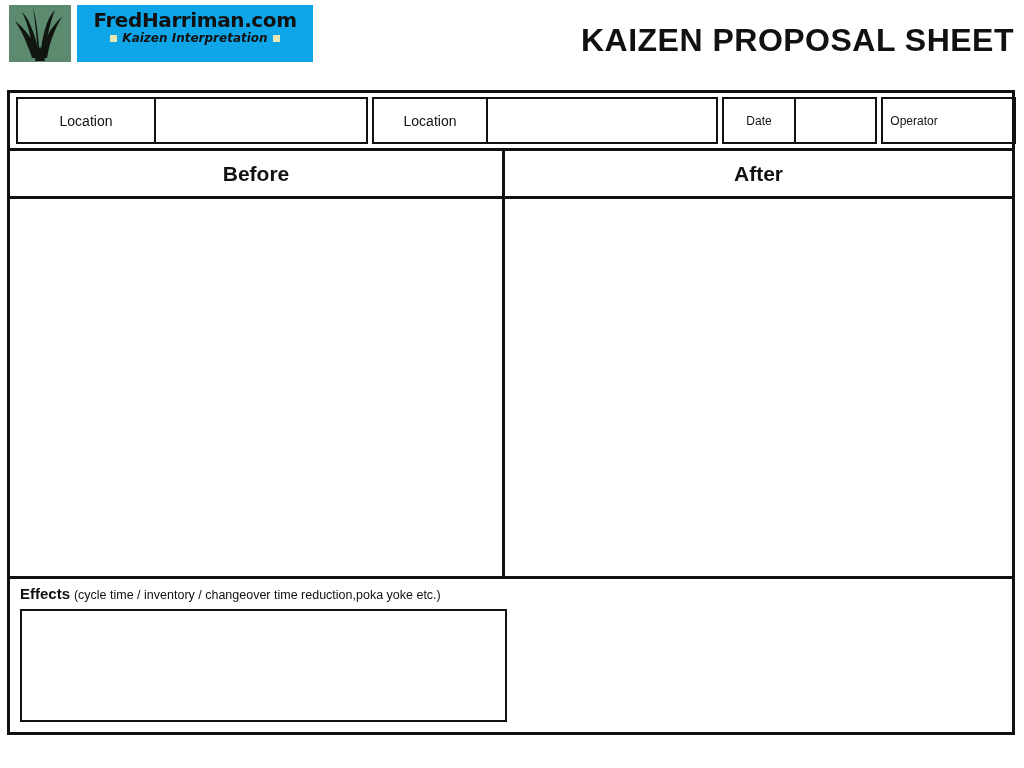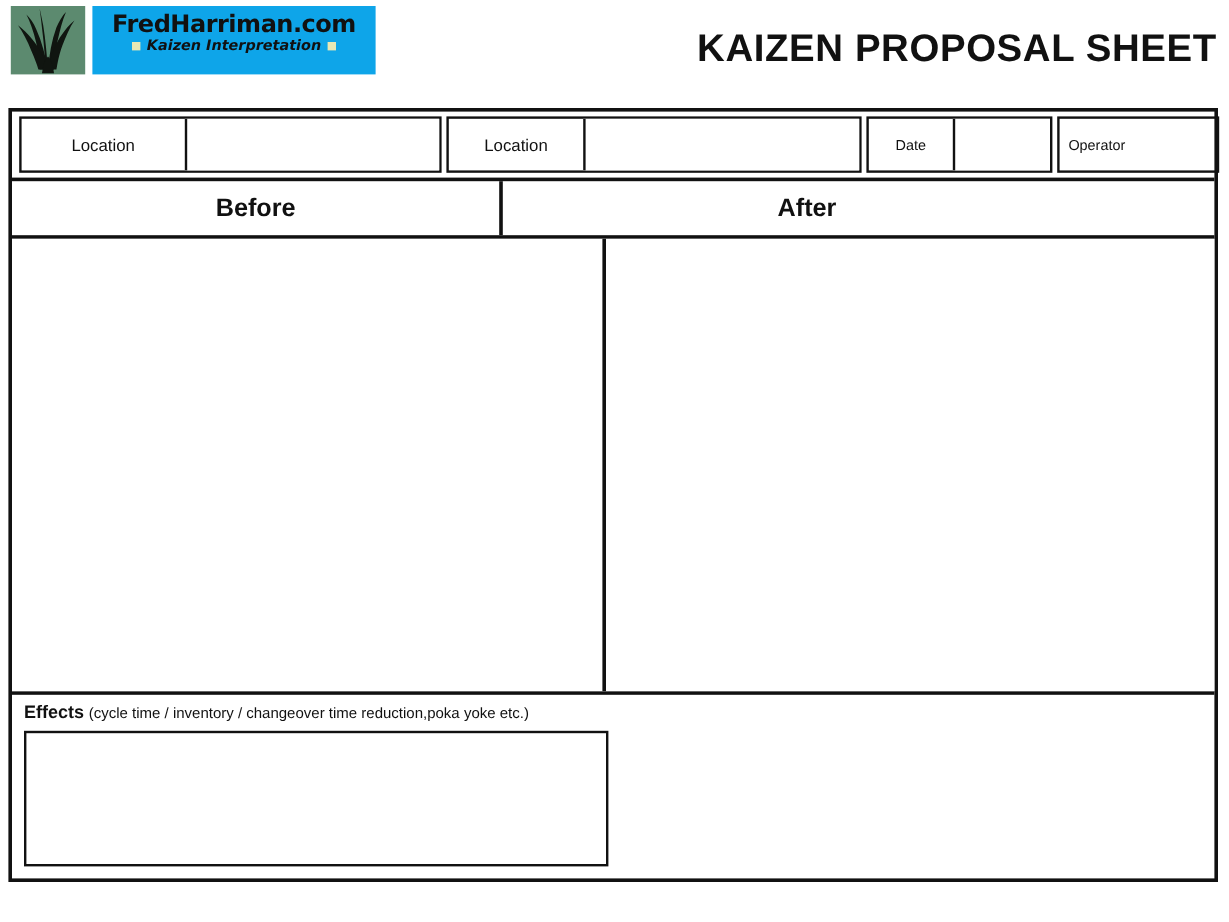--- a/index.html
+++ b/index.html
@@ -180,21 +180,21 @@
   }
   .ba-head-cell {
     display: flex;
     align-items: center;
     justify-content: center;
     font-size: 21px;
     font-weight: 700;
     color: #111111;
     box-sizing: border-box;
   }
-  .ba-head-cell.left  { width: 409px; border-right: 3px solid #111111; }
+  .ba-head-cell.left  { width: 495px; border-right: 3px solid #111111; }
   .ba-head-cell.right { width: 507px; }
 
   
   .row-ba-body {
     position: absolute;
     left: 0; top: 106px;
     width: 1002px;
     height: 380px;
     display: flex;
     border-bottom: 3px solid #111111;

